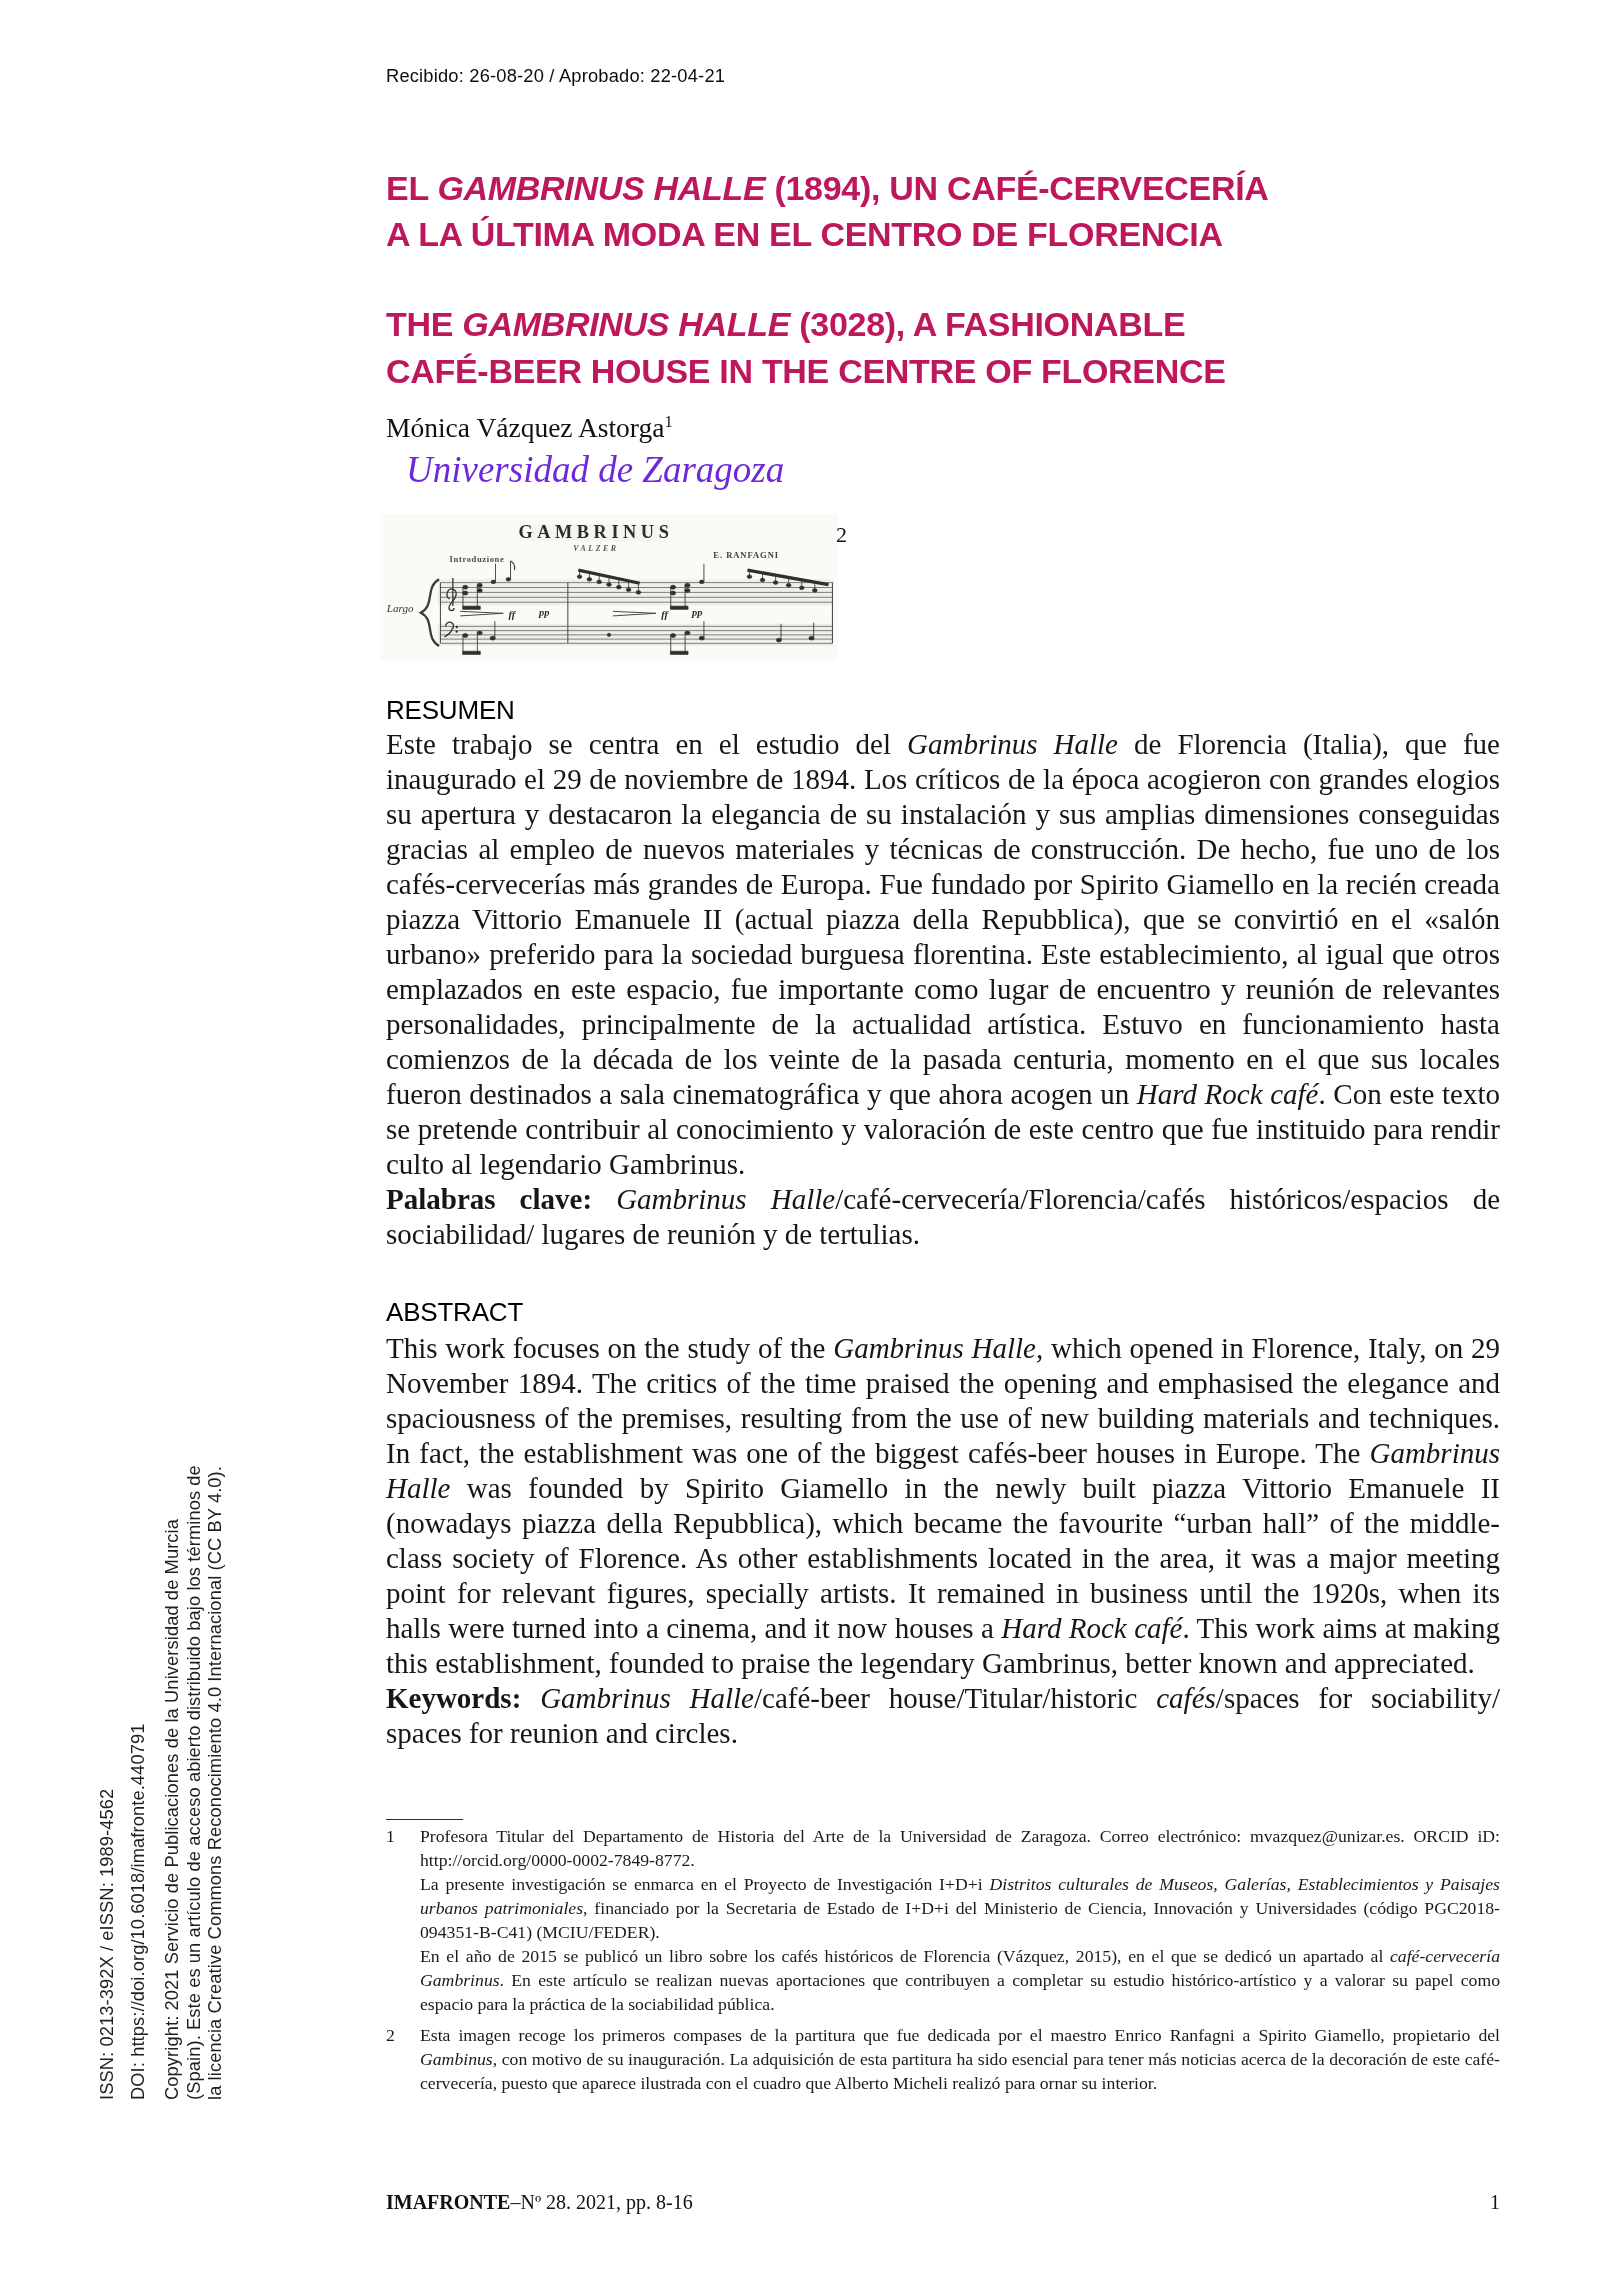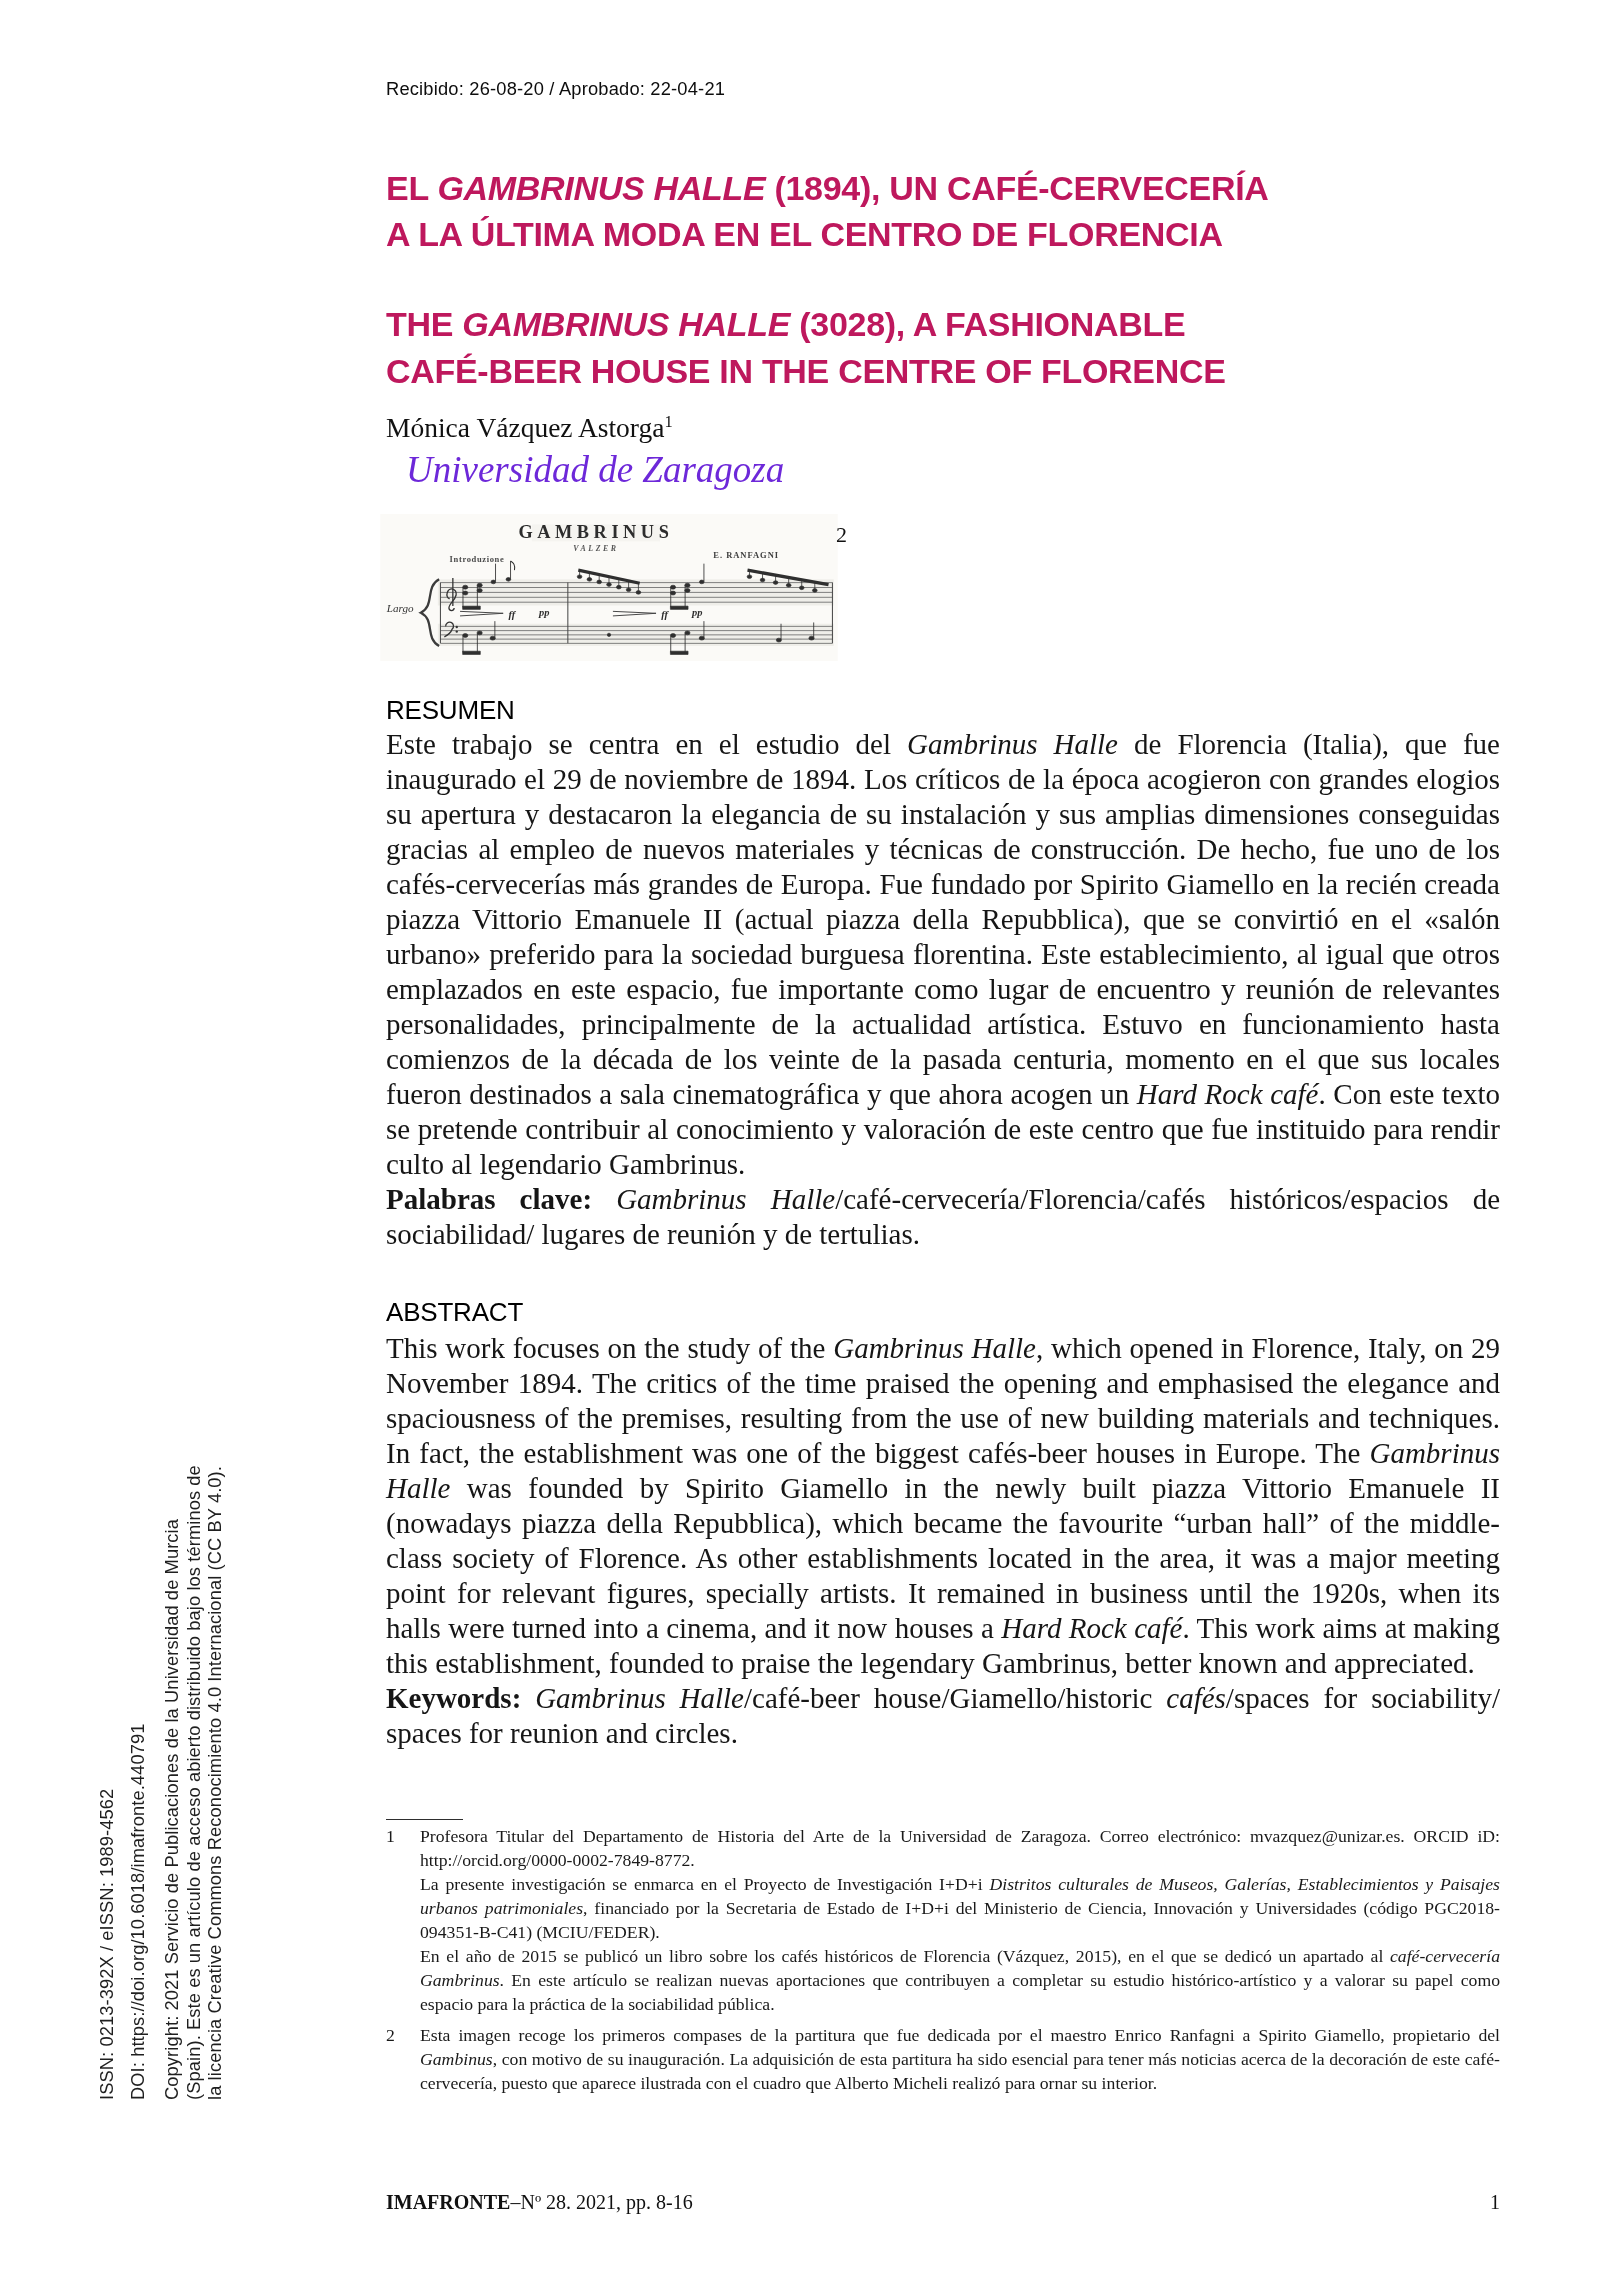--- a/index.html
+++ b/index.html
@@ -1,20 +1,20 @@
 <!DOCTYPE html>
 <html style="font-size:10.5px"><head>
 <meta charset="utf-8">
 <style>
   html,body{margin:0;padding:0;background:#e8e8e8;}
   .page{position:relative;width:1623px;height:2295px;background:#ffffff;
         font-family:"Liberation Serif",serif;color:#141414;overflow:hidden;}
 
   .dates{position:absolute;left:386px;top:65px;font-family:"Liberation Sans",sans-serif;
-         font-size:18.3px;letter-spacing:0.2px;color:#0d0d0d;white-space:nowrap;margin-top:13px;}
+         font-size:18.3px;letter-spacing:0.2px;color:#0d0d0d;white-space:nowrap;}
 
   .title-line{position:absolute;left:386px;font-family:"Liberation Sans",sans-serif;
          font-weight:700;font-size:34px;line-height:46px;letter-spacing:-0.3px;color:#be185d;white-space:nowrap;}
   .t-es-1{top:165px}.t-es-2{top:211px}
   .t-en-1{top:301px}.t-en-2{top:348px}
 
   .author-name{position:absolute;left:386px;top:412px;font-size:27.5px;color:#111;}
   .author-affil{position:absolute;left:406px;top:448px;font-size:37px;font-style:italic;color:#6d28d9;}
 
   .figwrap{position:absolute;left:380px;top:514px;width:458px;height:147px;}
@@ -209,21 +209,21 @@
 
   <div class="sec-head h-res">RESUMEN</div>
   <div class="para p-res">
     <div><span>Este trabajo se centra en el estudio del </span><span class="r-i">Gambrinus Halle</span><span> de Florencia (Italia), que fue inaugurado el 29 de noviembre de 1894. Los críticos de la época acogieron con grandes elogios su apertura y destacaron la elegancia de su instalación y sus amplias dimensiones conseguidas gracias al empleo de nuevos materiales y técnicas de construcción. De hecho, fue uno de los cafés-cervecerías más grandes de Europa. Fue fundado por Spirito Giamello en la recién creada piazza Vittorio Emanuele II (actual piazza della Repubblica), que se convirtió en el «salón urbano» preferido para la sociedad burguesa florentina. Este establecimiento, al igual que otros emplazados en este espacio, fue importante como lugar de encuentro y reunión de relevantes personalidades, principalmente de la actualidad artística. Estuvo en funcionamiento hasta comienzos de la década de los veinte de la pasada centuria, momento en el que sus locales fueron destinados a sala cinematográfica y que ahora acogen un </span><span class="r-i">Hard Rock café</span><span>. Con este texto se pretende contribuir al conocimiento y valoración de este centro que fue instituido para rendir culto al legendario Gambrinus.</span></div>
     <div><span class="r-b">Palabras clave: </span><span class="r-i">Gambrinus Halle</span><span>/café-cervecería/Florencia/cafés históricos/espacios de sociabilidad/ lugares de reunión y de tertulias.</span></div>
   </div>
 
   <div class="sec-head h-abs">ABSTRACT</div>
   <div class="para p-abs">
     <div><span>This work focuses on the study of the </span><span class="r-i">Gambrinus Halle</span><span>, which opened in Florence, Italy, on 29 November 1894. The critics of the time praised the opening and emphasised the elegance and spaciousness of the premises, resulting from the use of new building materials and techniques. In fact, the establishment was one of the biggest cafés-beer houses in Europe. The </span><span class="r-i">Gambrinus Halle</span><span> was founded by Spirito Giamello in the newly built piazza Vittorio Emanuele II (nowadays piazza della Repubblica), which became the favourite “urban hall” of the middle-class society of Florence. As other establishments located in the area, it was a major meeting point for relevant figures, specially artists. It remained in business until the 1920s, when its halls were turned into a cinema, and it now houses a </span><span class="r-i">Hard Rock café</span><span>. This work aims at making this establishment, founded to praise the legendary Gambrinus, better known and appreciated.</span></div>
-    <div><span class="r-b">Keywords: </span><span class="r-i">Gambrinus Halle</span><span>/café-beer house/Giamello/historic </span><span class="r-i">cafés</span><span>/spaces for sociability/ spaces for reunion and circles.</span></div>
+    <div><span class="r-b">Keywords: </span><span class="r-i">Gambrinus Halle</span><span>/café-beer house/Titular/historic </span><span class="r-i">cafés</span><span>/spaces for sociability/ spaces for reunion and circles.</span></div>
   </div>
 
   <div class="fnrule"></div>
   <div class="footnotes">
     <div class="fn">
       <div class="fn-num">1</div>
       <div class="fn-text">
         <div><span>Profesora Titular del Departamento de Historia del Arte de la Universidad de Zaragoza. Correo electrónico: mvazquez@unizar.es. ORCID iD: http://orcid.org/0000-0002-7849-8772.</span></div>
         <div><span>La presente investigación se enmarca en el Proyecto de Investigación I+D+i </span><span class="r-i">Distritos culturales de Museos, Galerías, Establecimientos y Paisajes urbanos patrimoniales</span><span>, financiado por la Secretaria de Estado de I+D+i del Ministerio de Ciencia, Innovación y Universidades (código PGC2018-094351-B-C41) (MCIU/FEDER).</span></div>
         <div><span>En el año de 2015 se publicó un libro sobre los cafés históricos de Florencia (Vázquez, 2015), en el que se dedicó un apartado al </span><span class="r-i">café-cervecería Gambrinus</span><span>. En este artículo se realizan nuevas aportaciones que contribuyen a completar su estudio histórico-artístico y a valorar su papel como espacio para la práctica de la sociabilidad pública.</span></div>

